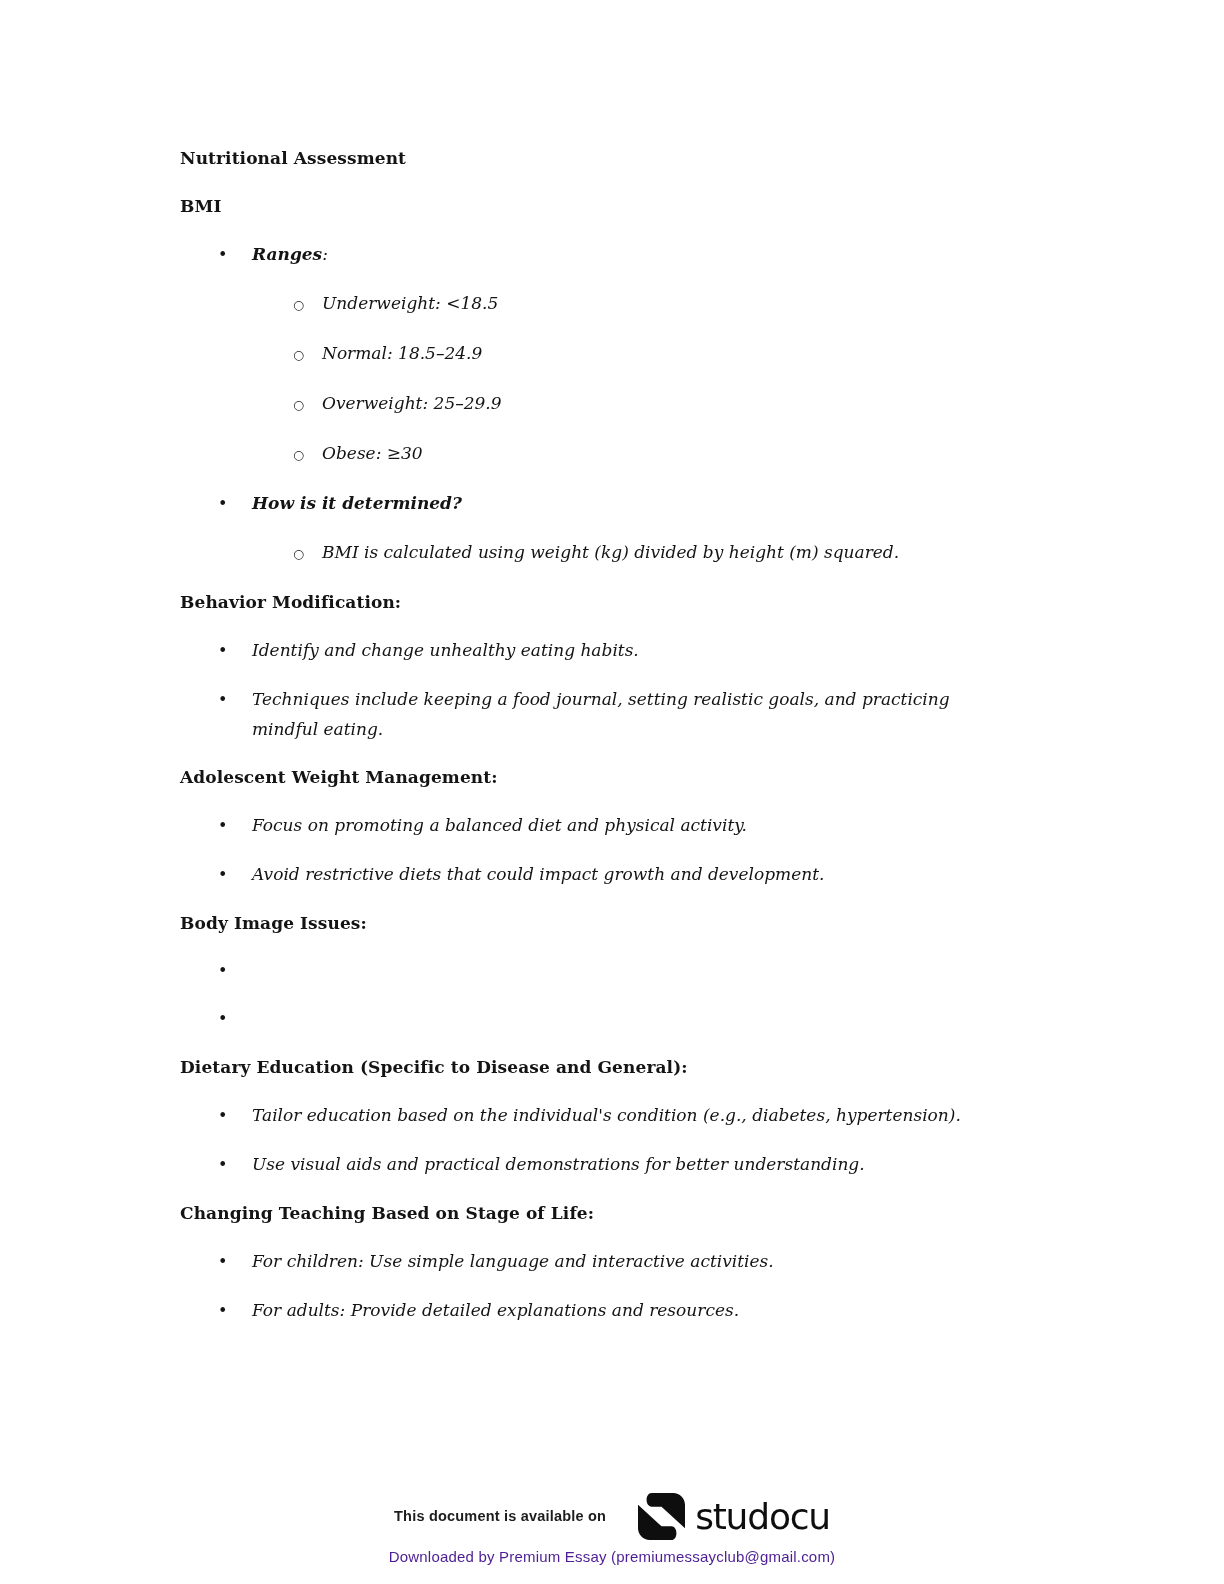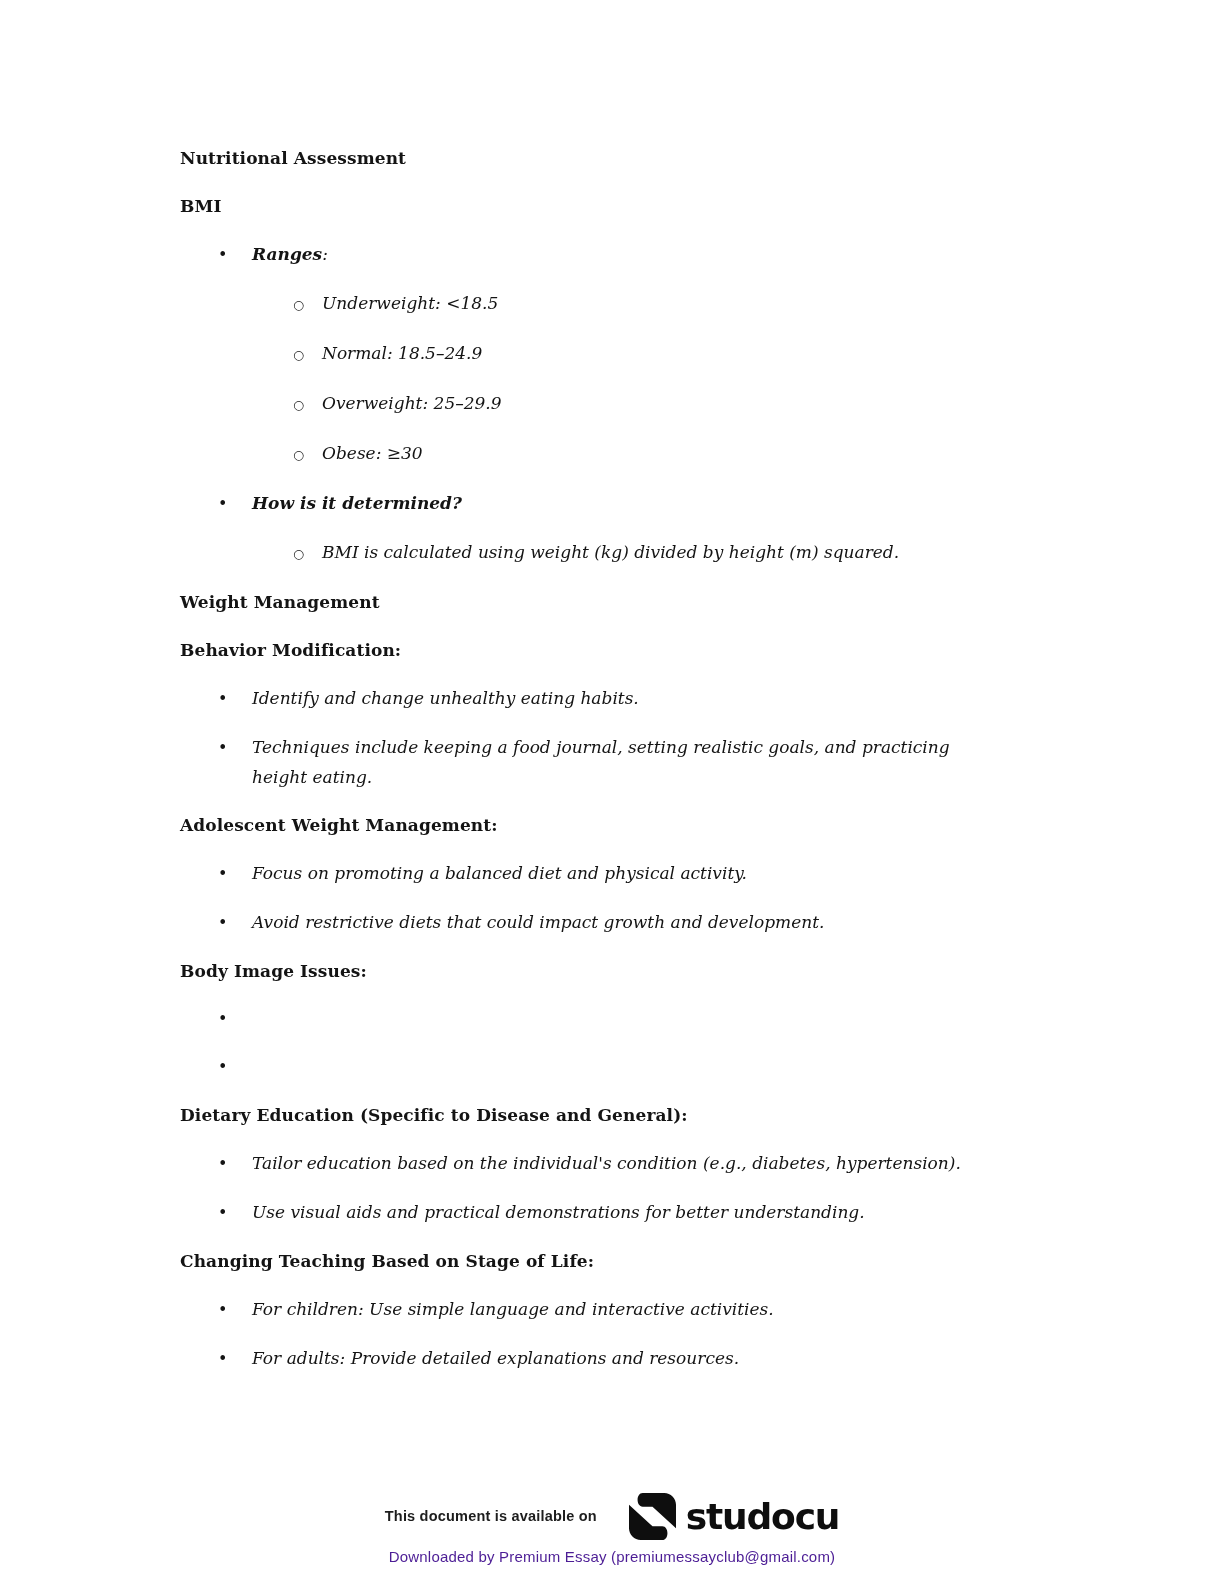--- a/index.html
+++ b/index.html
@@ -59,21 +59,21 @@
     font-size: 14.5px;
     font-weight: 600;
     color: #1d1d1d;
     letter-spacing: 0.2px;
   }
   .logo { display: flex; align-items: center; gap: 10px; }
   .logo svg { width: 47px; height: 51px; display: block; }
   .wordmark {
     font-family: "DejaVu Sans", sans-serif;
     font-size: 36px;
-    font-weight: 700;
+    font-weight: 400;
     letter-spacing: -1.2px;
     color: #0e0e0e;
   }
   .footer-row2 {
     margin-top: 5px;
     font-size: 15px;
     color: #4c1d95;
     letter-spacing: 0.2px;
   }
 </style>
@@ -106,29 +106,28 @@
         <span class="text">Obese: ≥30</span>
       </div>
       <div class="bullet level1">
         <span class="marker">•</span>
         <span class="text bold">How is it determined?</span>
       </div>
       <div class="bullet level2">
         <span class="marker">○</span>
         <span class="text">BMI is calculated using weight (kg) divided by height (m) squared.</span>
       </div>
-      <div class="heading">Weight Management</div>
       <div class="heading">Behavior Modification:</div>
       <div class="bullet level1">
         <span class="marker">•</span>
         <span class="text">Identify and change unhealthy eating habits.</span>
       </div>
       <div class="bullet level1">
         <span class="marker">•</span>
-        <span class="text">Techniques include keeping a food journal, setting realistic goals, and practicing height eating.</span>
+        <span class="text">Techniques include keeping a food journal, setting realistic goals, and practicing mindful eating.</span>
       </div>
       <div class="heading">Adolescent Weight Management:</div>
       <div class="bullet level1">
         <span class="marker">•</span>
         <span class="text">Focus on promoting a balanced diet and physical activity.</span>
       </div>
       <div class="bullet level1">
         <span class="marker">•</span>
         <span class="text">Avoid restrictive diets that could impact growth and development.</span>
       </div>

